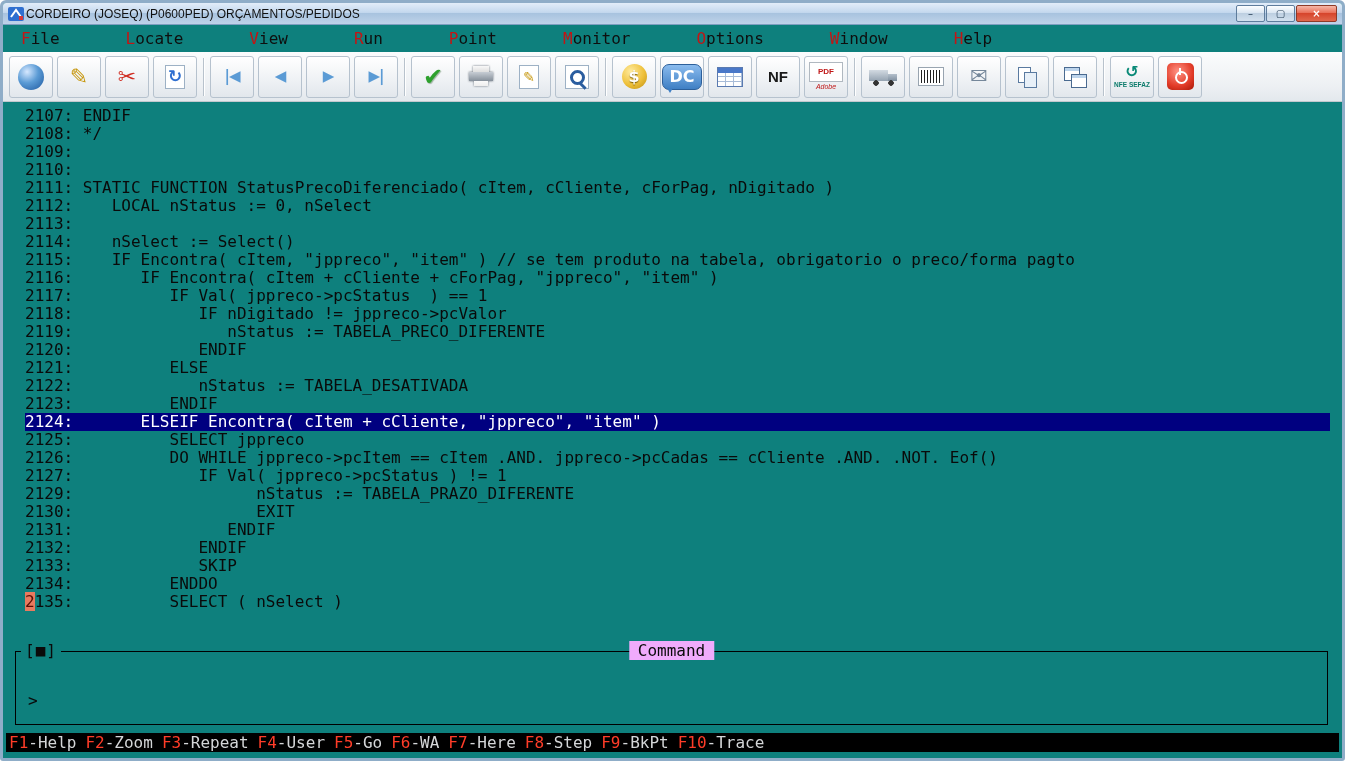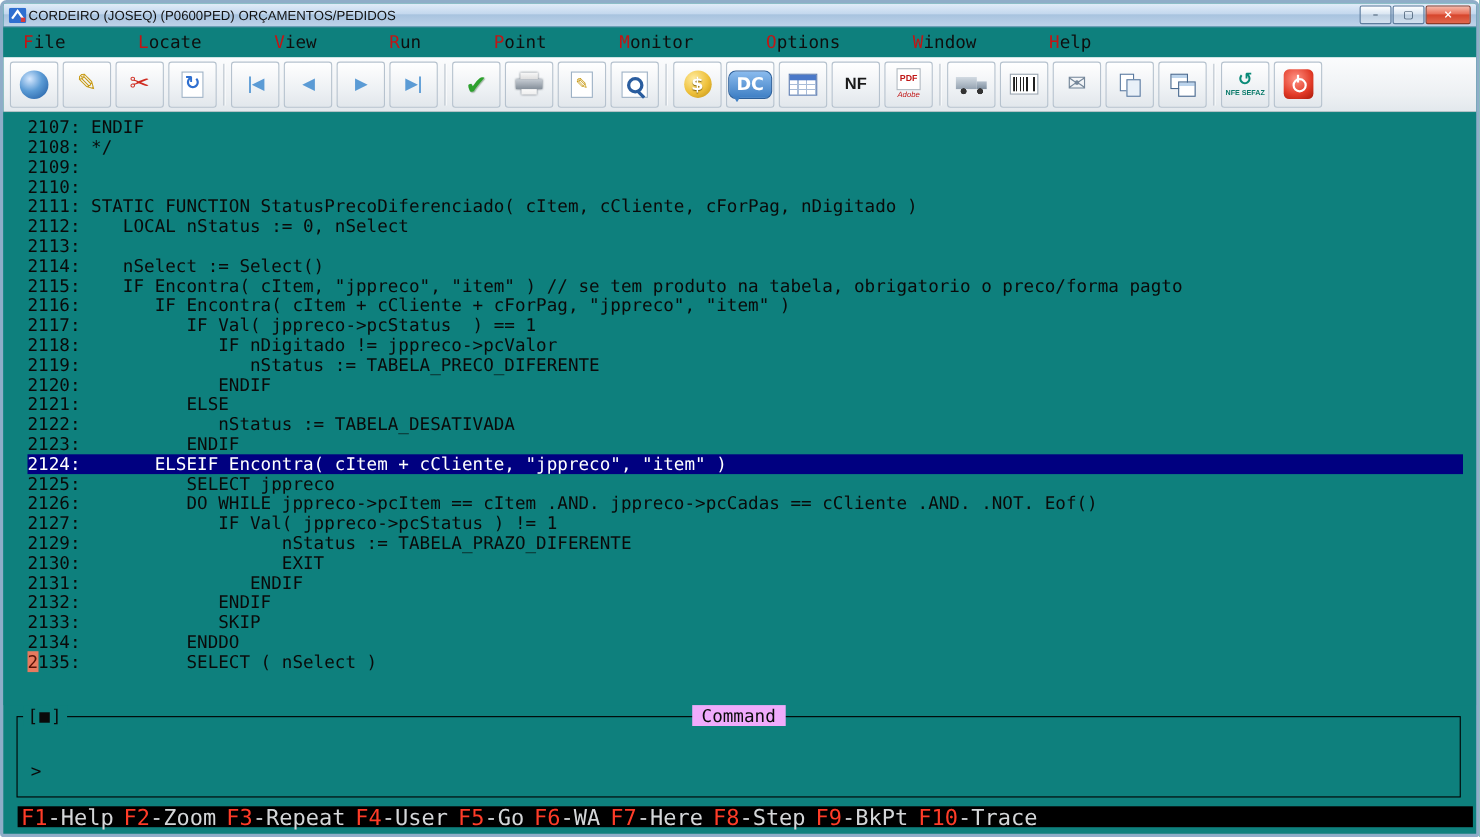--- a/index.html
+++ b/index.html
@@ -103,21 +103,21 @@
                      border: 5px solid transparent; border-top-color: #3f7fc4;
                      border-left-width: 3px; border-right-width: 3px; }
   .i-table  { width: 26px; height: 20px; border: 1px solid #5a7ab0; background-color: #fff;
               background-image: linear-gradient(#4a78c8,#4a78c8),
                 repeating-linear-gradient(90deg, transparent 0 7px, #a8bcd8 7px 8px),
                 repeating-linear-gradient(0deg, transparent 0 4px, #a8bcd8 4px 5px);
               background-repeat: no-repeat, repeat, repeat;
               background-size: 100% 5px, auto, auto; }
   .i-nf     { color: #1a1a1a; font-weight: bold; font-size: 15px; font-family: "Liberation Sans", sans-serif; }
   .i-pdf    { background: #fff; border: 1px solid #b0b8c0; color: #c01818; font-weight: bold;
-              font-size: 8px; width: 22px; height: 20px; font-family: "Liberation Sans", sans-serif; }
+              font-size: 8px; width: 34px; height: 20px; font-family: "Liberation Sans", sans-serif; }
   span.i-pdf + .tb-cap { color: #c01818; font-style: italic; }
   .i-truck  { width: 28px; height: 19px; background-repeat: no-repeat;
               background-image:
                 radial-gradient(circle at 7px 16px, #333 2.5px, transparent 3px),
                 radial-gradient(circle at 22px 16px, #333 2.5px, transparent 3px),
                 linear-gradient(#d2dae2, #95a3b1),
                 linear-gradient(#b4c0cc, #7e8e9e);
               background-position: 0 0, 0 0, 0 3px, 19px 7px;
               background-size: 100% 100%, 100% 100%, 19px 11px, 9px 7px; }
   .i-barcode{ width: 26px; height: 19px; background-color: #fff; border: 1px solid #98a4b0;
@@ -159,25 +159,25 @@
              font-size: 16px; color: #0a0a0a; }
   .cmd-gadget { position: absolute; top: -11px; left: 5px; background: #0e807d; padding: 0 4px;
                 letter-spacing: 1px; cursor: pointer; }
   .cmd-title  { position: absolute; top: -11px; left: 50%; transform: translateX(-50%);
                 background: #f0abfc; padding: 0 9px; }
   .cmd-prompt { position: absolute; left: 12px; bottom: 14px; }
 
   
   .statusbar {
     flex: 0 0 19px; height: 19px;
-    margin: 0 3px 6px 13px;
+    margin: 0 3px 6px 3px;
     background: #000;
     display: flex; align-items: center;
     padding-left: 3px;
-    font-size: 20px; white-space: pre;
+    font-size: 16px; white-space: pre;
   }
   .fk { margin-right: 9px; }
   .fk-key { color: #ff3c28; }
   .fk-label { color: #d4d6d8; }
 </style>
 </head>
 <body>
 
 <div class="window">
 

